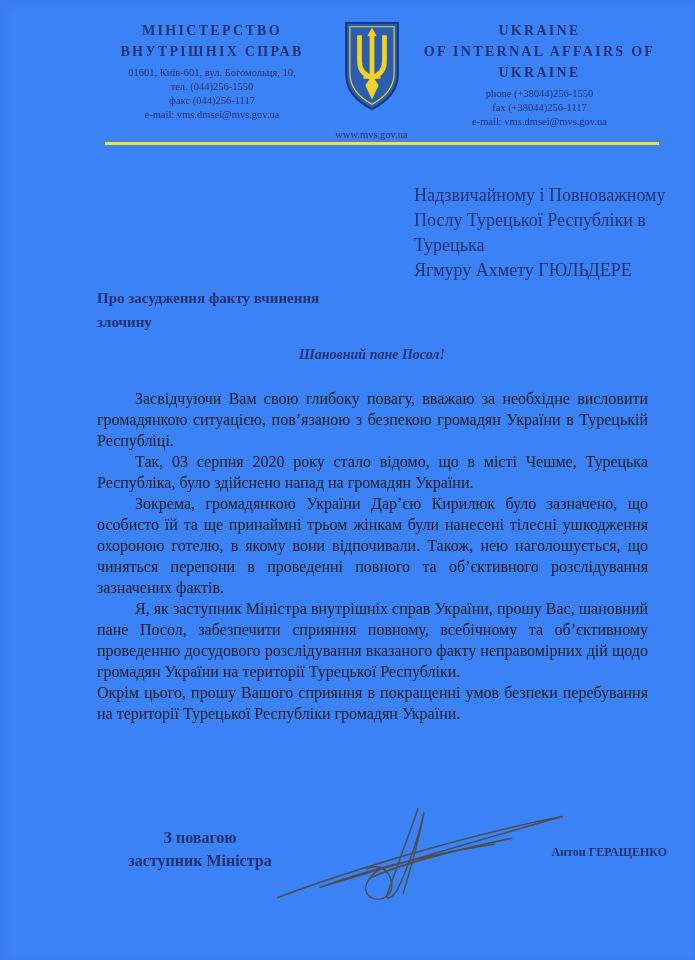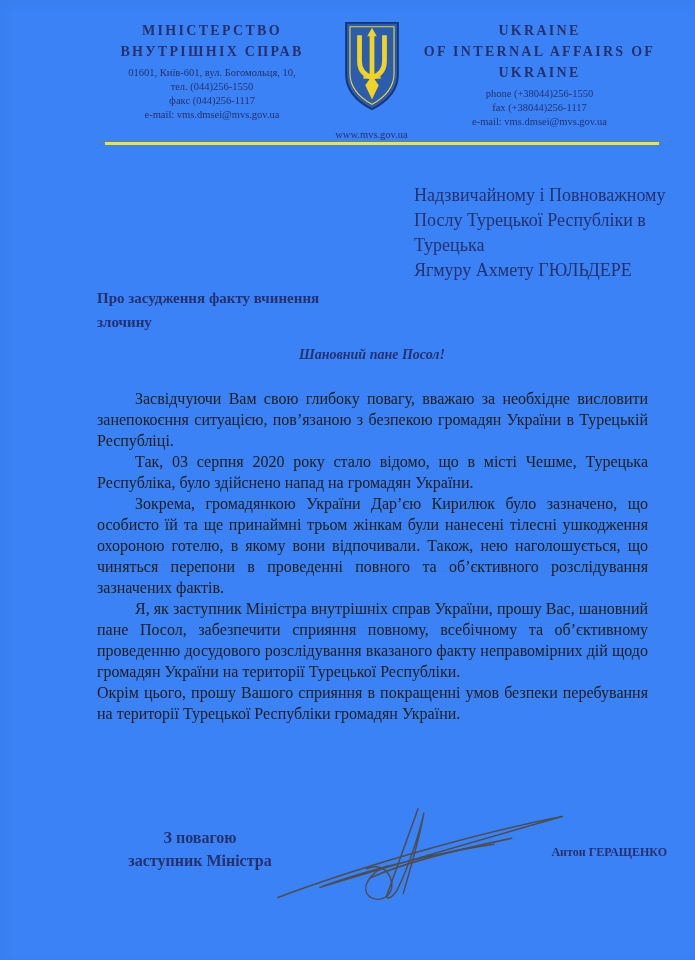--- a/index.html
+++ b/index.html
@@ -191,21 +191,21 @@
   </div>
 
   <div class="subject">
     <div>Про засудження факту вчинення</div>
     <div>злочину</div>
   </div>
 
   <div class="salutation">Шановний пане Посол!</div>
 
   <div class="body-text">
-    <p class="indent">Засвідчуючи Вам свою глибоку повагу, вважаю за необхідне висловити занепокоєння ситуацією, пов’язаною з безпекою громадян України в Турецькій Республіці.</p>
+    <p class="indent">Засвідчуючи Вам свою глибоку повагу, вважаю за необхідне висловити громадянкою ситуацією, пов’язаною з безпекою громадян України в Турецькій Республіці.</p>
     <p class="indent">Так, 03 серпня 2020 року стало відомо, що в місті Чешме, Турецька Республіка, було здійснено напад на громадян України.</p>
     <p class="indent">Зокрема, громадянкою України Дар’єю Кирилюк було зазначено, що особисто їй та ще принаймні трьом жінкам були нанесені тілесні ушкодження охороною готелю, в якому вони відпочивали. Також, нею наголошується, що чиняться перепони в проведенні повного та об’єктивного розслідування зазначених фактів.</p>
     <p class="indent">Я, як заступник Міністра внутрішніх справ України, прошу Вас, шановний пане Посол, забезпечити сприяння повному, всебічному та об’єктивному проведенню досудового розслідування вказаного факту неправомірних дій щодо громадян України на території Турецької Республіки.</p>
     <p>Окрім цього, прошу Вашого сприяння в покращенні умов безпеки перебування на території Турецької Республіки громадян України.</p>
   </div>
 
   <div class="signoff">
     <div>З повагою</div>
     <div>заступник Міністра</div>
   </div>

